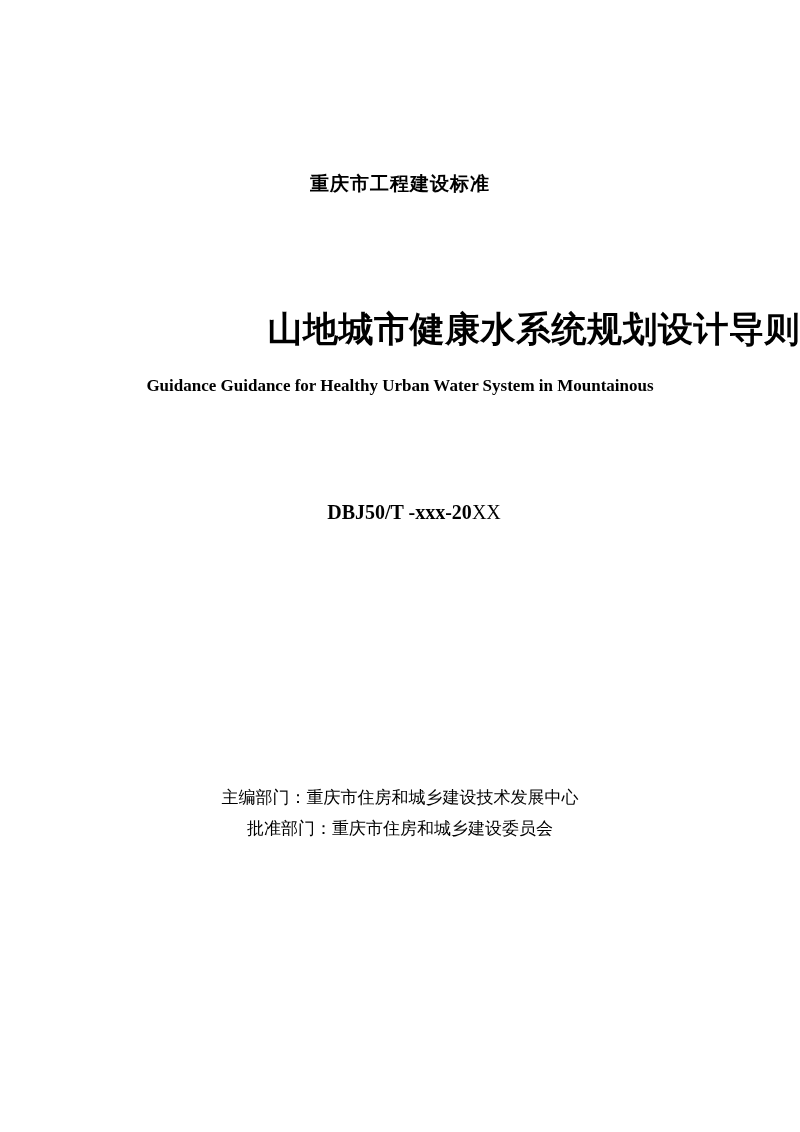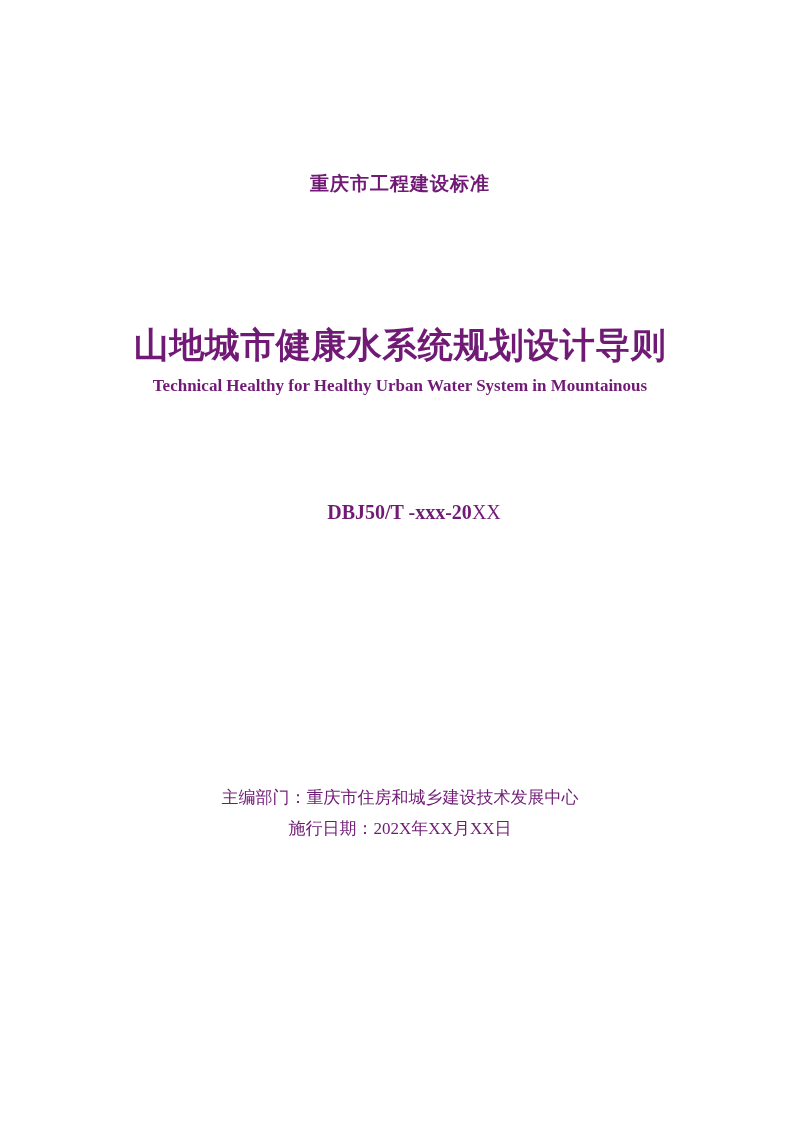--- a/index.html
+++ b/index.html
@@ -6,41 +6,41 @@
     margin: 0;
     padding: 0;
     background: #ffffff;
   }
   .page {
     position: relative;
     width: 800px;
     height: 1132px;
     background: #ffffff;
     overflow: hidden;
-    color: #701a75;
+    color: #000000;
   }
   .std-label {
     position: absolute;
     top: 172px;
     left: 0;
     width: 100%;
     text-align: center;
     font-family: "Liberation Sans", "DejaVu Sans", sans-serif;
     font-weight: 700;
     font-size: 19px;
     line-height: 24px;
     letter-spacing: 1px;
   }
   .title-cn {
     position: absolute;
-    top: 322px;
+    top: 306px;
     left: 0;
     width: 100%;
     margin: 0;
-    text-align: center;
+    text-align: right;
     font-family: "Liberation Serif", "DejaVu Serif", serif;
     font-weight: 700;
     font-size: 35px;
     line-height: 48px;
     letter-spacing: 0.5px;
     white-space: nowrap;
   }
   .title-en {
     position: absolute;
     top: 374px;
@@ -83,23 +83,23 @@
 </head>
 <body>
 
 <div class="page">
 
   <div class="std-label">重庆市工程建设标准</div>
 
   <h1 class="title-cn">山地城市健康水系统规划设计导则</h1>
 
   <div class="title-en">
-    <div>Technical Healthy for Healthy Urban Water System in Mountainous</div>
+    <div>Guidance Guidance for Healthy Urban Water System in Mountainous</div>
   </div>
 
   <div class="doc-no"><span class="doc-no-main">DBJ50/T -xxx-20</span><span class="doc-no-suffix">XX</span></div>
 
   <div class="publication">
     <div class="publication-line">主编部门：重庆市住房和城乡建设技术发展中心</div>
-    <div class="publication-line">施行日期：202X年XX月XX日</div>
+    <div class="publication-line">批准部门：重庆市住房和城乡建设委员会</div>
   </div>
 
 </div>
 
 </body></html>

